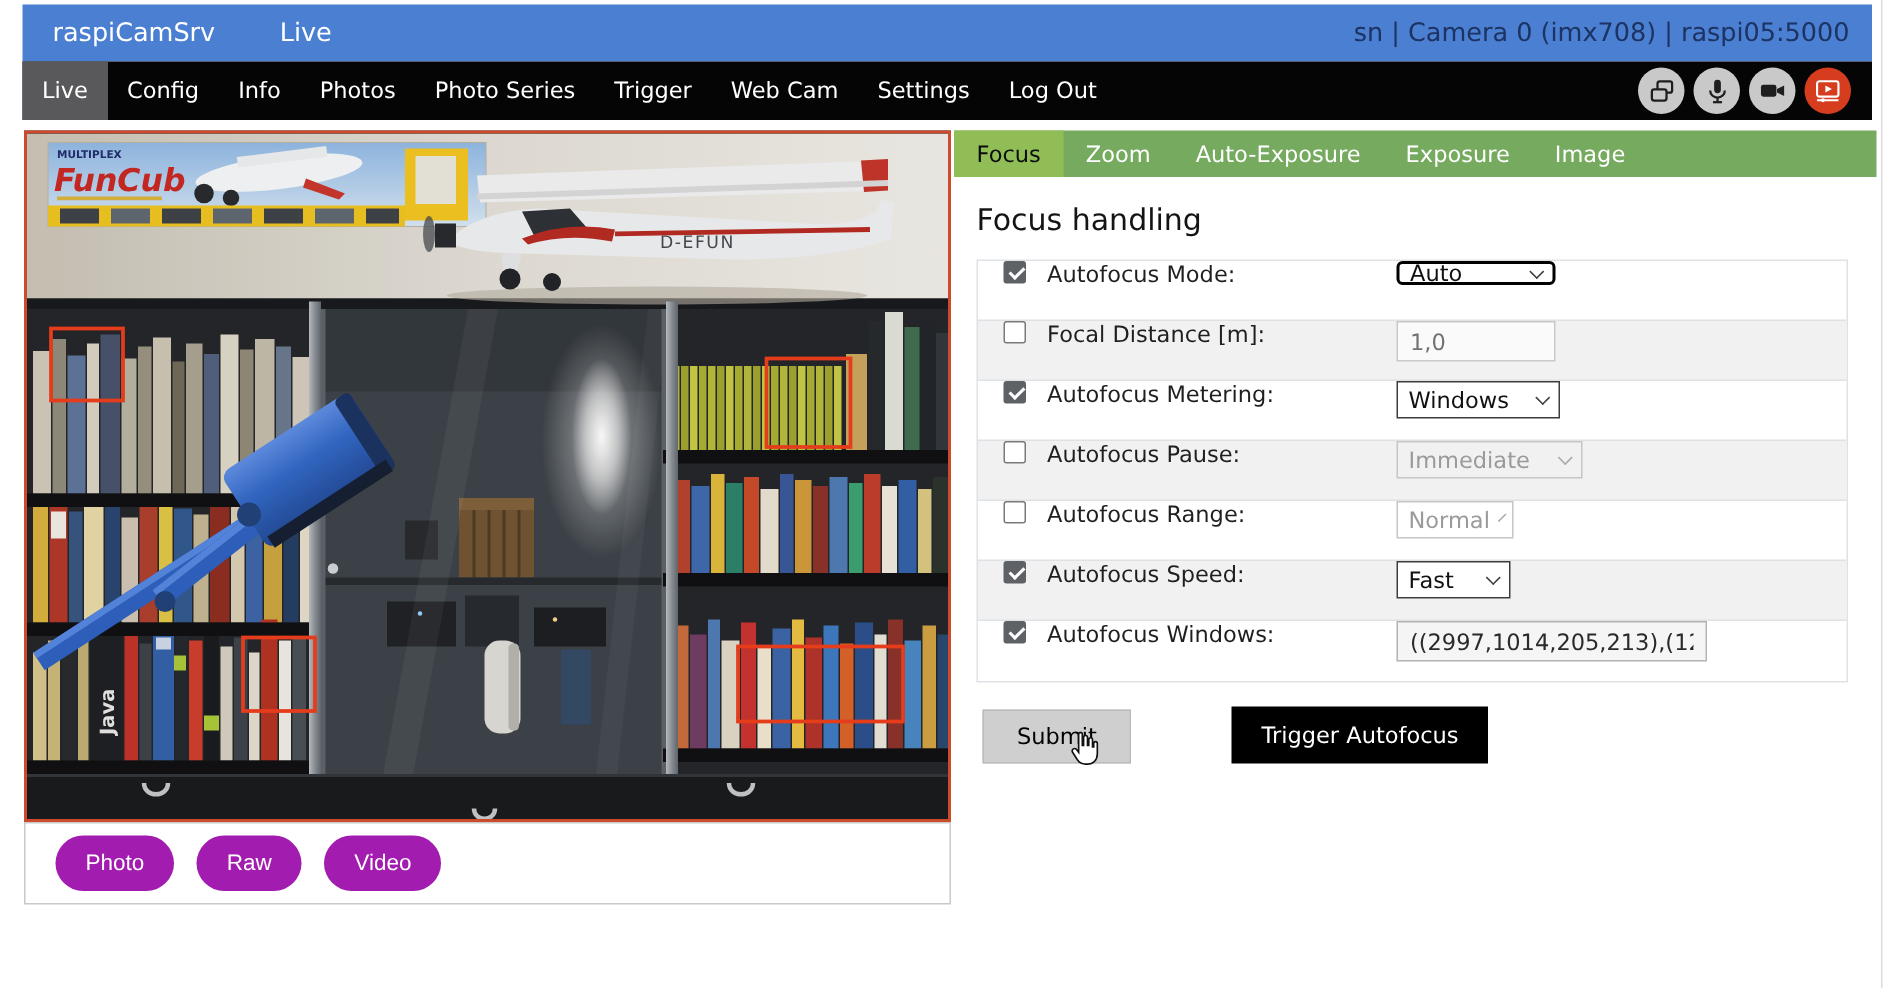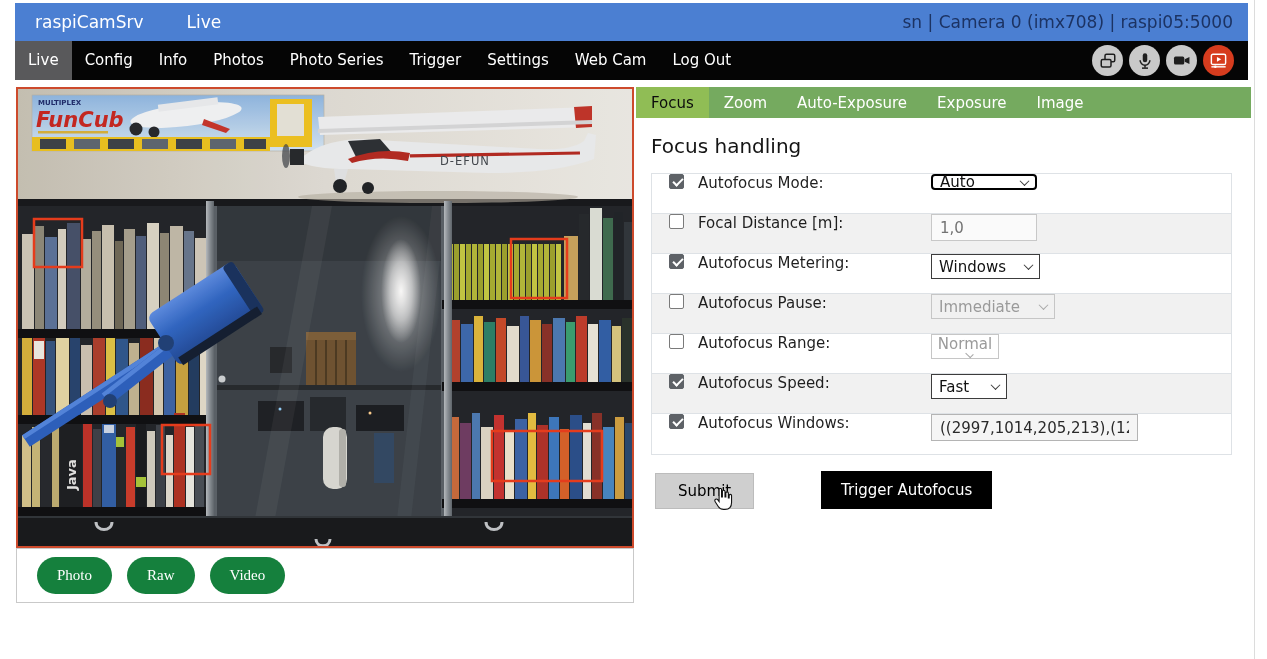--- a/index.html
+++ b/index.html
@@ -27,22 +27,22 @@
   .nicon svg { display:block; }
 
   
   .cam { left:16px; top:87px; width:618px; height:461px; border:2px solid #cd4a2c;
     background:#1e2126; cursor:crosshair; }
   .cam svg { display:block; }
 
   
   .capbox { left:16px; top:548px; width:618px; height:55px; background:#fff;
     border:1px solid #c9c9c9; display:flex; align-items:center; padding-left:20px; gap:15px; }
-  .pill { background:#15803d; color:#fff; border:none; border-radius:19px;
-    font-size:15px; padding:10px 20px; font-family:Liberation Serif, serif; cursor:pointer; }
+  .pill { background:#a21caf; color:#fff; border:none; border-radius:19px;
+    font-size:15px; padding:10px 20px; font-family:Liberation Sans, sans-serif; cursor:pointer; }
 
   
   .tabs { left:636px; top:87px; width:615px; height:31px; background:#75aa5f;
     display:flex; align-items:stretch;text-align:right; }
   .tab { color:#fff; font-size:15px; line-height:33px; padding:0 15px; cursor:pointer; }
   .tab.active { background:#90bd55; color:#0c0c0c; }
 
   .panel-title { left:651px; top:134px; font-size:20px; color:#141414; }
 
   
@@ -85,22 +85,22 @@
   <span class="status">sn | Camera 0 (imx708) | raspi05:5000</span>
 </div>
 
 <div class="abs nav">
   <a class="active">Live</a>
   <a>Config</a>
   <a>Info</a>
   <a>Photos</a>
   <a>Photo Series</a>
   <a>Trigger</a>
+  <a>Web Cam</a>
   <a>Settings</a>
-  <a>Web Cam</a>
   <a>Log Out</a>
   <span class="icons">
     <span class="nicon">
       <svg width="18" height="18" viewBox="0 0 24 24">
           <rect x="8" y="3" width="13" height="10" rx="2" fill="none" stroke="#1e1e1e" stroke-width="2"></rect>
           <rect x="3" y="10" width="13" height="10" rx="2" fill="#c9c9c9" stroke="#1e1e1e" stroke-width="2"></rect>
         </svg>
     </span>
     <span class="nicon">
       <svg width="18" height="18" viewBox="0 0 24 24" fill="none" stroke="#1e1e1e" stroke-width="2">
@@ -444,21 +444,21 @@
     <span class="cb"></span>
     <span class="flabel">Autofocus Pause:</span>
     <span class="sel dis" style="width:124px;">
         <span>Immediate</span>
         <span class="chev"></span>
       </span>
   </div>
   <div class="frow">
     <span class="cb"></span>
     <span class="flabel">Autofocus Range:</span>
-    <span class="sel dis" style="width:68px;flex-direction:column;">
+    <span class="sel dis" style="width:78px;">
         <span>Normal</span>
         <span class="chev"></span>
       </span>
   </div>
   <div class="frow alt">
     <span class="cb on"></span>
     <span class="flabel">Autofocus Speed:</span>
     <span class="sel" style="width:76px;">
         <span>Fast</span>
         <span class="chev"></span>

